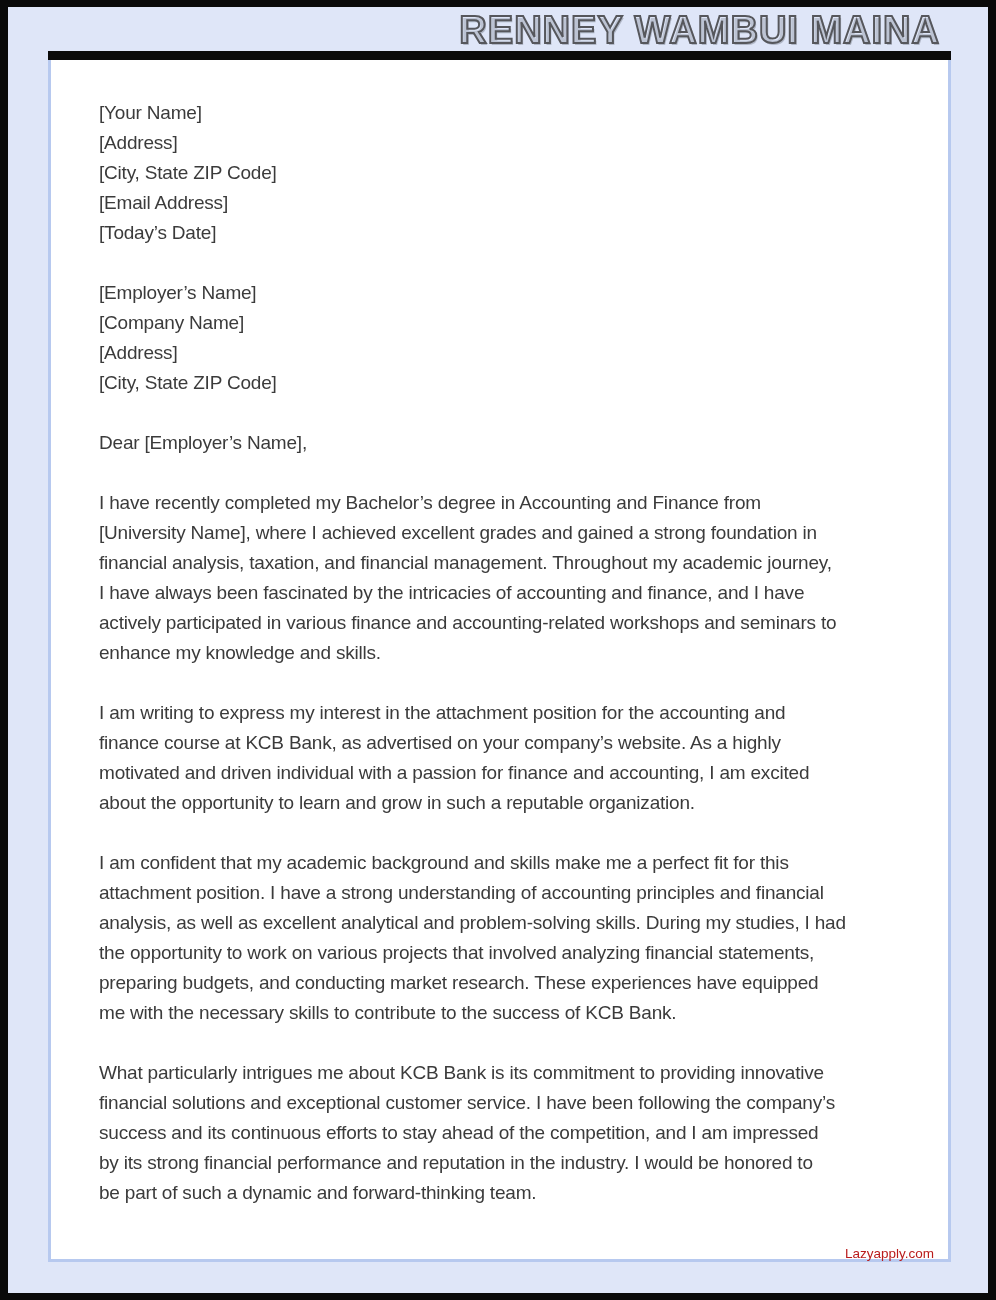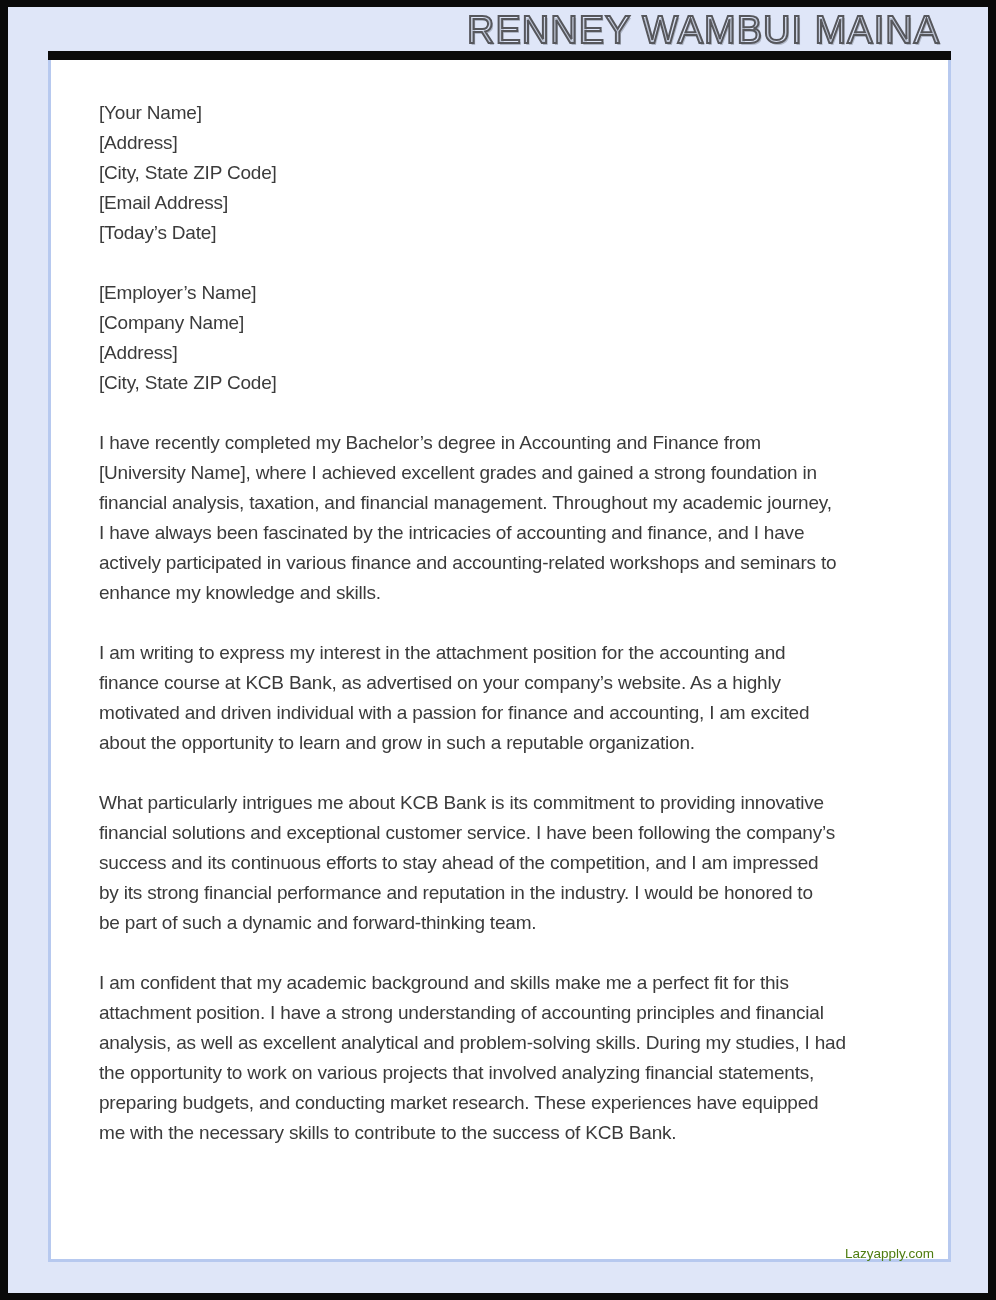--- a/index.html
+++ b/index.html
@@ -23,21 +23,21 @@
     box-sizing: border-box;
     pointer-events: none;
     z-index: 30;
   }
   .header-name {
     position: absolute;
     top: 9px;
     right: 56px;
     font-size: 38px;
     line-height: 42px;
-    font-weight: normal;
+    font-weight: bold;
     letter-spacing: 1px;
     white-space: nowrap;
     color: rgba(223, 230, 248, 0.25);
     -webkit-text-stroke: 2px #56575c;
     text-shadow: 1.5px 1.5px 0 rgba(120, 126, 140, 0.45);
     z-index: 5;
   }
   .page-top-bar {
     position: absolute;
     left: 48px;
@@ -76,21 +76,21 @@
   .letter-content p {
     margin: 0 0 30px 0;
     white-space: pre-line;
   }
   .watermark {
     position: absolute;
     left: 845px;
     top: 1245px;
     font-size: 13.5px;
     line-height: 18px;
-    color: #4d7c0f;
+    color: #b91c1c;
     z-index: 6;
     text-decoration: none;
   }
 </style>
 </head>
 <body>
 
 <div class="document-page"></div>
 
 <div class="page-top-bar"></div>
@@ -102,43 +102,44 @@
 [Address]
 [City, State ZIP Code]
 [Email Address]
 [Today’s Date]</p>
 
   <p>[Employer’s Name]
 [Company Name]
 [Address]
 [City, State ZIP Code]</p>
 
+  <p>Dear [Employer’s Name],</p>
 
   <p>I have recently completed my Bachelor’s degree in Accounting and Finance from
 [University Name], where I achieved excellent grades and gained a strong foundation in
 financial analysis, taxation, and financial management. Throughout my academic journey,
 I have always been fascinated by the intricacies of accounting and finance, and I have
 actively participated in various finance and accounting-related workshops and seminars to
 enhance my knowledge and skills.</p>
 
   <p>I am writing to express my interest in the attachment position for the accounting and
 finance course at KCB Bank, as advertised on your company’s website. As a highly
 motivated and driven individual with a passion for finance and accounting, I am excited
 about the opportunity to learn and grow in such a reputable organization.</p>
 
-  <p>What particularly intrigues me about KCB Bank is its commitment to providing innovative
-financial solutions and exceptional customer service. I have been following the company’s
-success and its continuous efforts to stay ahead of the competition, and I am impressed
-by its strong financial performance and reputation in the industry. I would be honored to
-be part of such a dynamic and forward-thinking team.</p>
-
   <p>I am confident that my academic background and skills make me a perfect fit for this
 attachment position. I have a strong understanding of accounting principles and financial
 analysis, as well as excellent analytical and problem-solving skills. During my studies, I had
 the opportunity to work on various projects that involved analyzing financial statements,
 preparing budgets, and conducting market research. These experiences have equipped
 me with the necessary skills to contribute to the success of KCB Bank.</p>
+
+  <p>What particularly intrigues me about KCB Bank is its commitment to providing innovative
+financial solutions and exceptional customer service. I have been following the company’s
+success and its continuous efforts to stay ahead of the competition, and I am impressed
+by its strong financial performance and reputation in the industry. I would be honored to
+be part of such a dynamic and forward-thinking team.</p>
 
 </div>
 
 <a class="watermark">Lazyapply.com</a>
 
 <div class="outer-frame"></div>
 
 </body></html>

